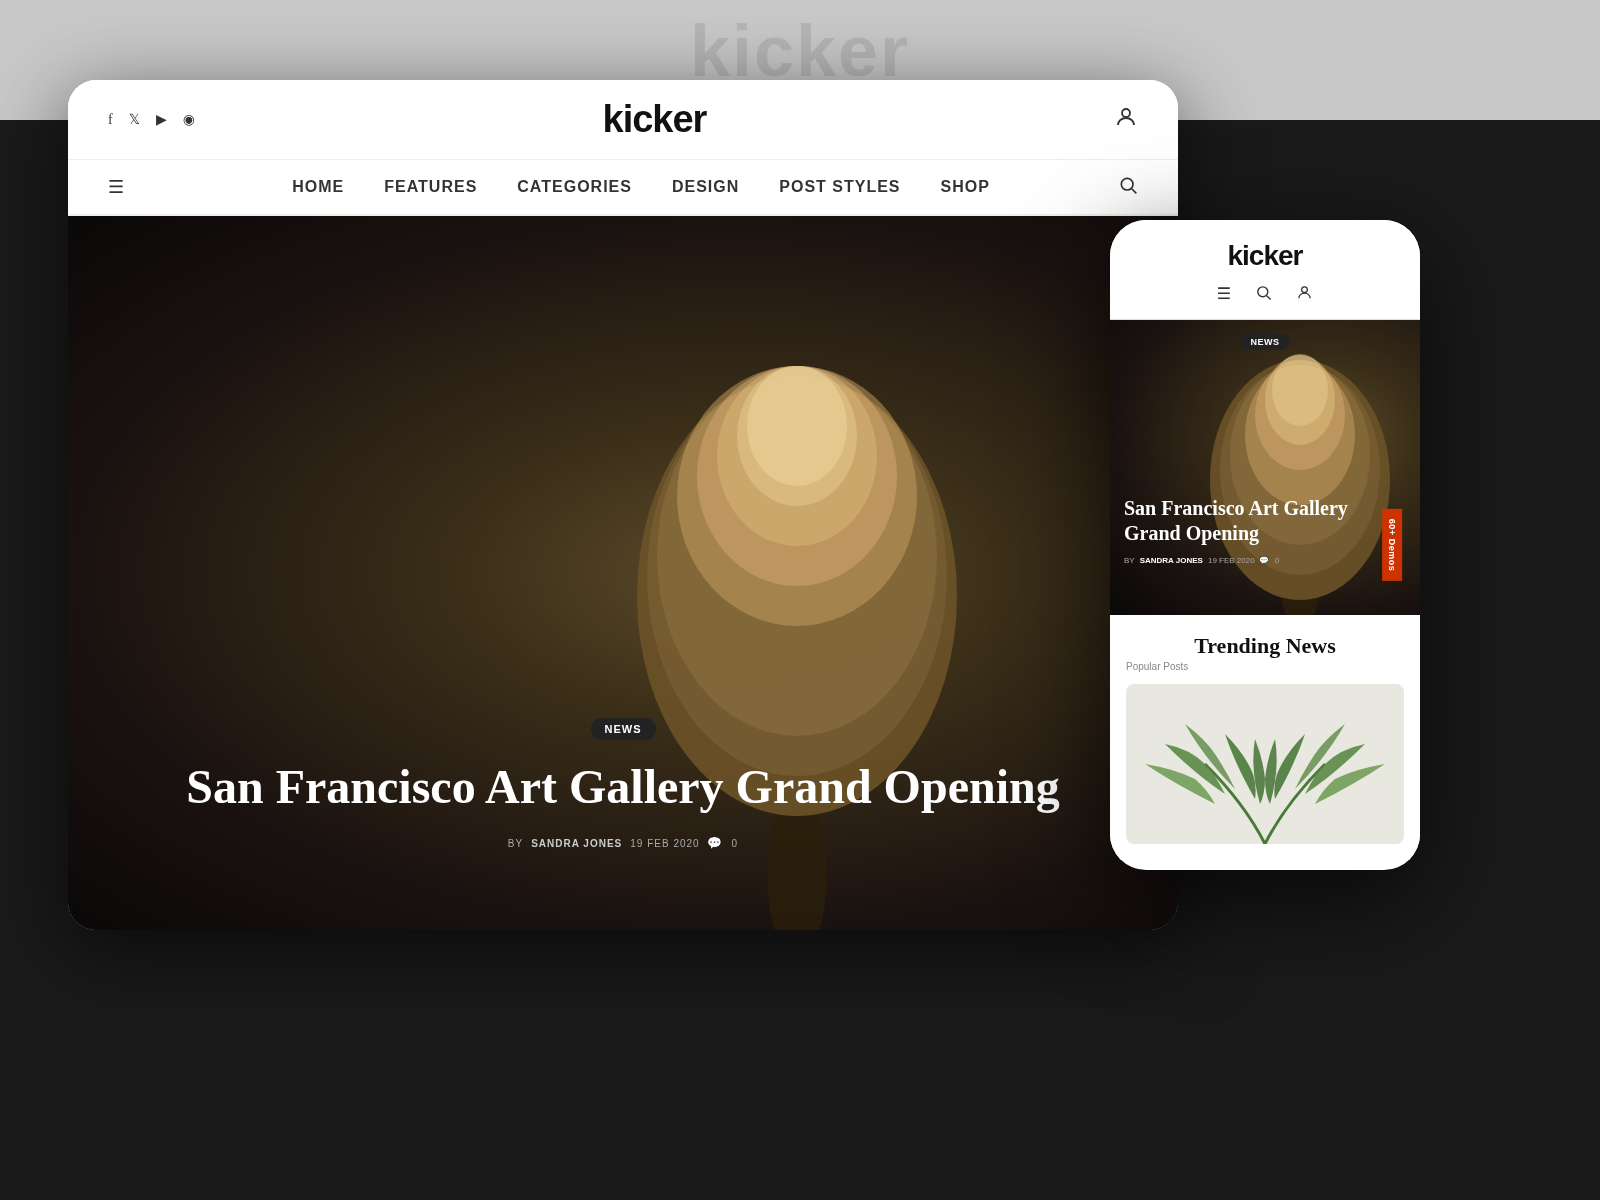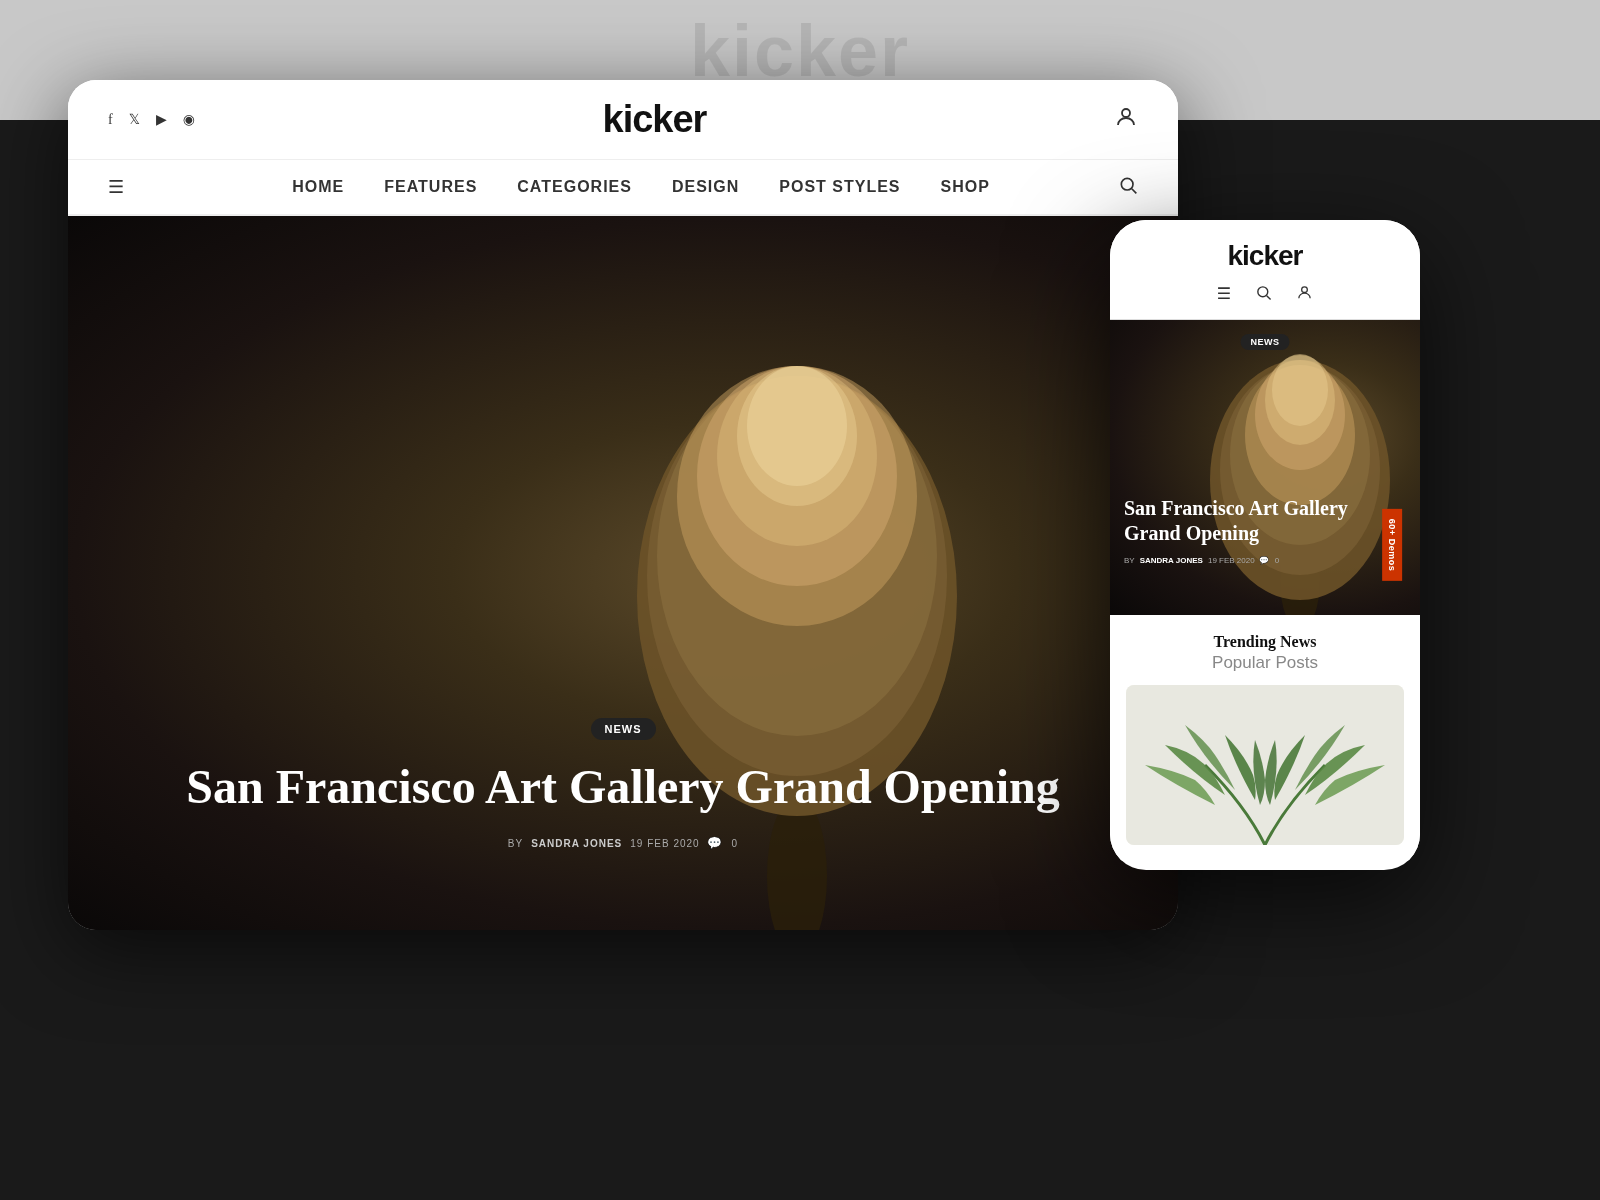--- a/index.html
+++ b/index.html
@@ -336,32 +336,31 @@
       text-transform: uppercase;
     }
 
     
     .phone-trending {
       padding: 18px 16px 16px;
       background: #fff;
     }
 
     .phone-trending-title {
-      font-size: 16px;
+      font-size: 22px;
       font-weight: 700;
       color: #111;
       text-align: center;
       font-family: 'Georgia', serif;
       margin-bottom: 2px;
     }
 
     .phone-trending-subtitle {
-      font-size: 17px;
+      font-size: 10px;
       color: #888;
-      text-align: center;
       font-family: 'Arial', sans-serif;
       margin-bottom: 12px;
     }
 
     
     .phone-card {
       background: #f5f5f0;
       border-radius: 8px;
       overflow: hidden;
       height: 160px;

